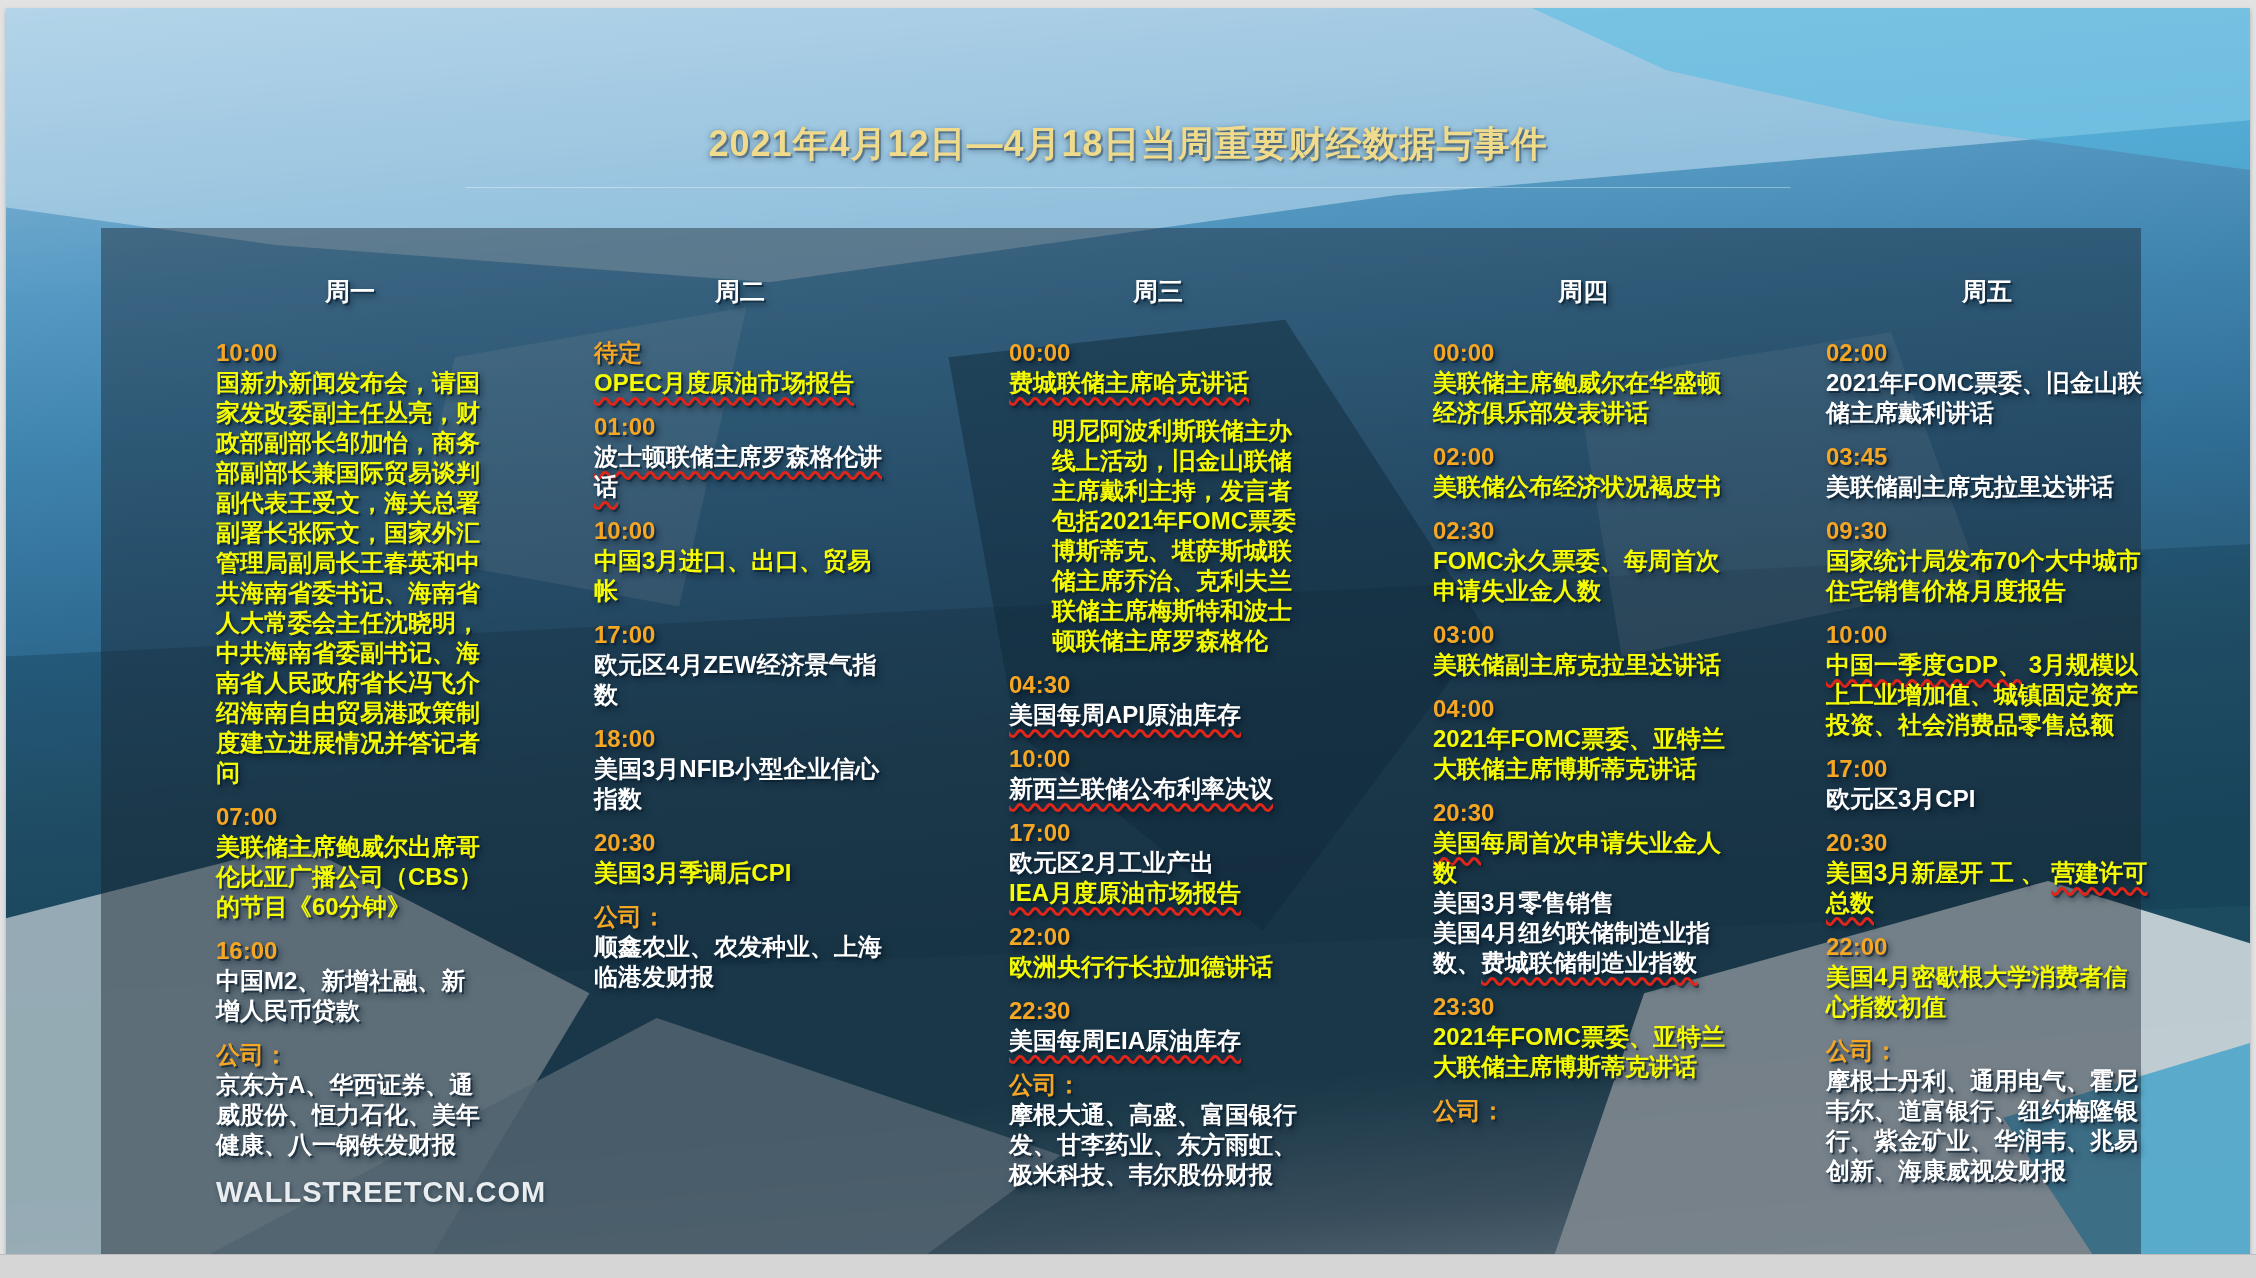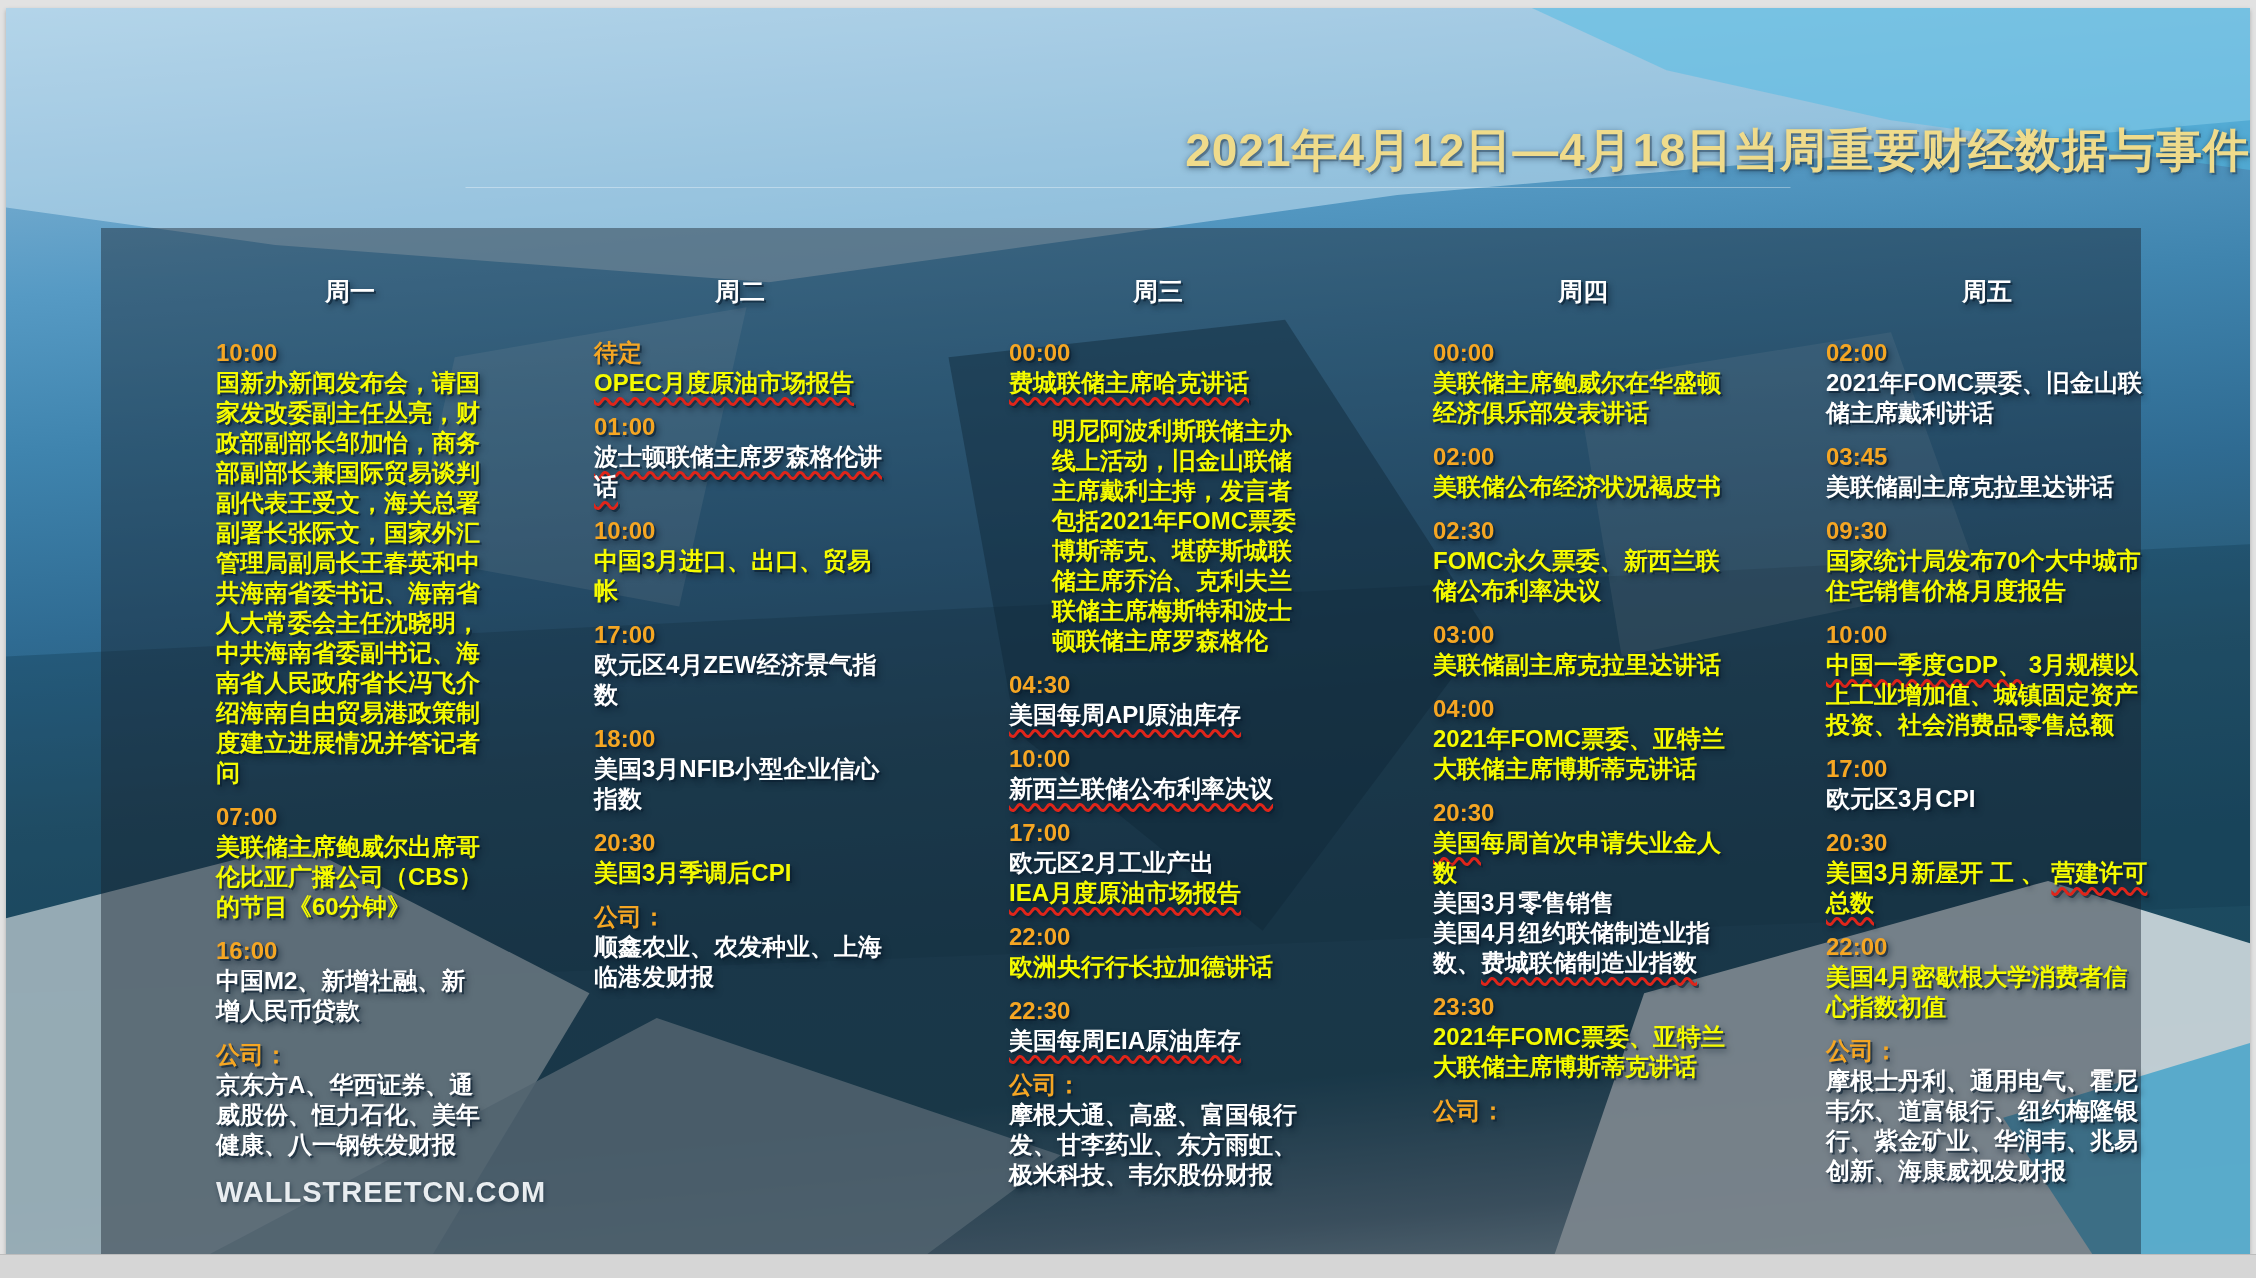--- a/index.html
+++ b/index.html
@@ -41,21 +41,21 @@
     clip-path:polygon(0 73%,13% 67%,26% 79%,19% 100%,0 100%);}
   .sh-botmid{background:rgba(127,152,164,.85);
     clip-path:polygon(9% 100%,29% 81%,47% 92%,41% 100%);}
   .sh-botright{background:rgba(199,211,216,.95);
     clip-path:polygon(73% 79%,91% 70%,100% 75%,100% 100%,69% 100%);}
   .sh-botwater{background:rgba(78,166,202,.9);
     clip-path:polygon(89% 89%,100% 83%,100% 100%,93% 100%);}
   
   .title{
     position:absolute;left:0;top:112px;width:100%;
-    text-align:right;font-size:46px;font-weight:bold;letter-spacing:1px;
+    text-align:center;font-size:36px;font-weight:bold;letter-spacing:1px;
     color:var(--title-gold,#efdb8b);
     text-shadow:0 2px 6px rgba(20,40,60,.55),2px 2px 0 rgba(20,40,60,.35);
   }
   .title-rule{
     position:absolute;top:179px;left:50%;transform:translateX(-50%);
     width:1325px;height:1px;background:rgba(255,255,255,.35);
   }
   
   .panel{
     position:absolute;left:95px;top:220px;width:2040px;height:1035px;
@@ -210,21 +210,21 @@
           <div class="block">
             <div class="time">00:00</div>
             <p class="ev yellow"><span>美联储主席鲍威尔在华盛顿经济俱乐部发表讲话</span></p>
           </div>
           <div class="block">
             <div class="time">02:00</div>
             <p class="ev yellow"><span>美联储公布经济状况褐皮书</span></p>
           </div>
           <div class="block">
             <div class="time">02:30</div>
-            <p class="ev yellow"><span>FOMC永久票委、新西兰联储公布利率决议</span></p>
+            <p class="ev yellow"><span>FOMC永久票委、每周首次申请失业金人数</span></p>
           </div>
           <div class="block">
             <div class="time">03:00</div>
             <p class="ev yellow"><span>美联储副主席克拉里达讲话</span></p>
           </div>
           <div class="block">
             <div class="time">04:00</div>
             <p class="ev yellow"><span>2021年FOMC票委、亚特兰大联储主席博斯蒂克讲话</span></p>
           </div>
           <div class="block">

